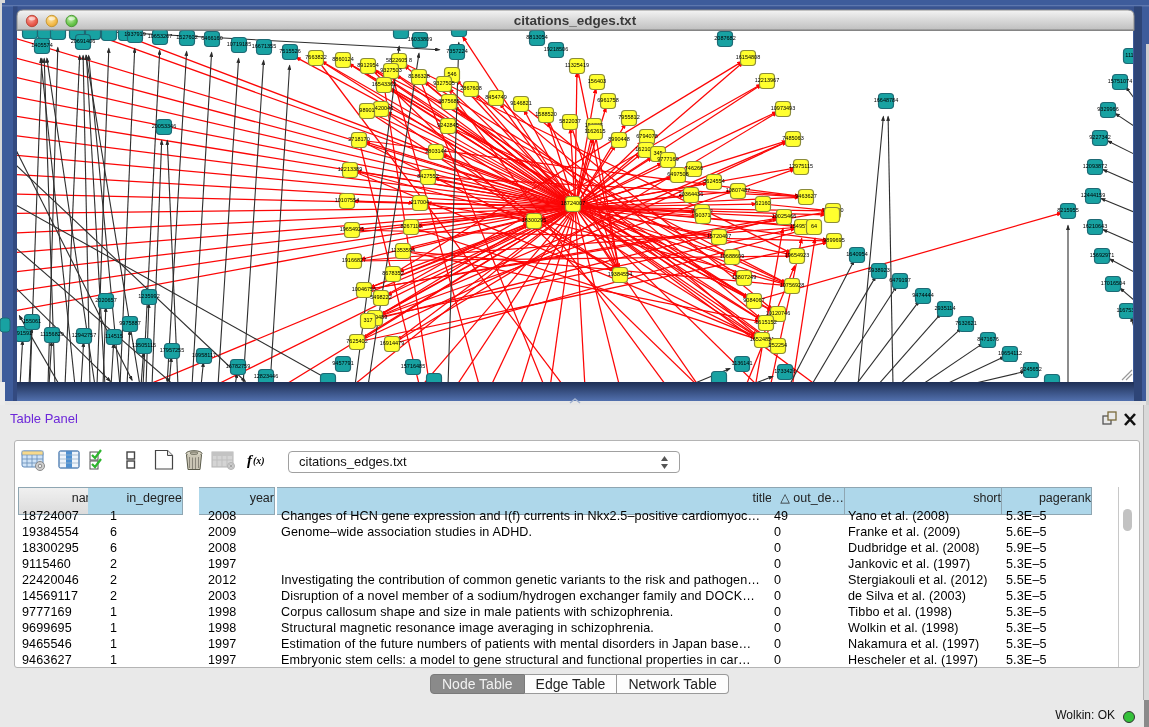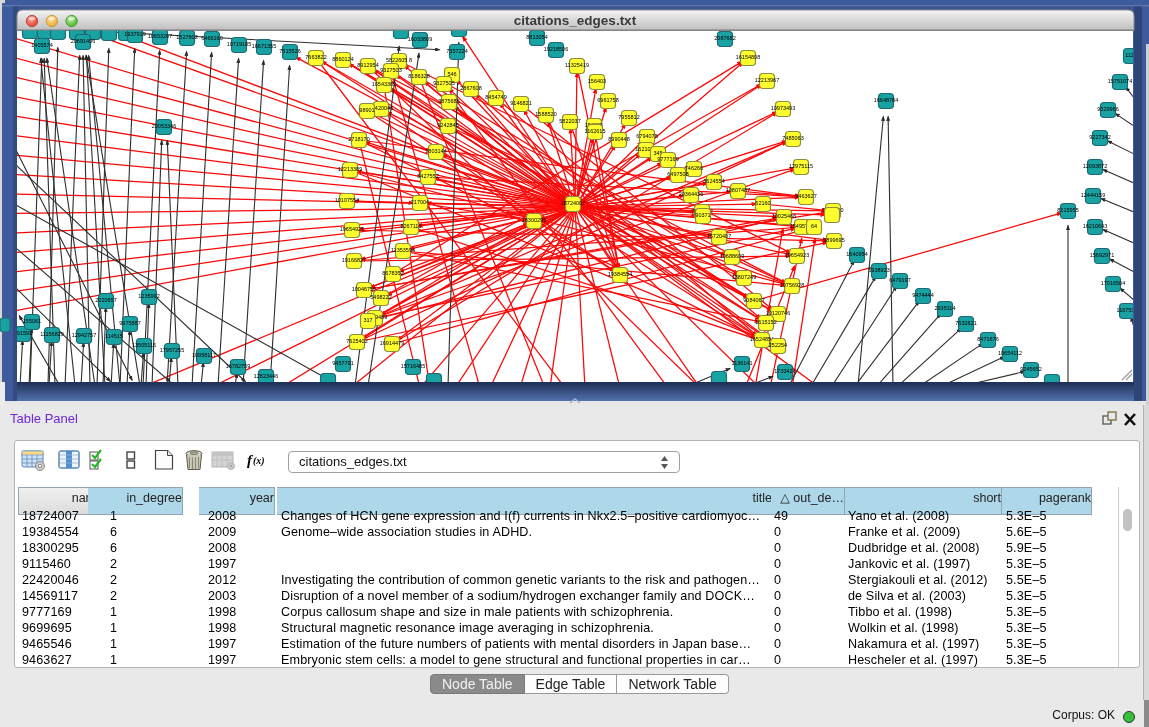--- a/index.html
+++ b/index.html
@@ -777,17 +777,17 @@
           <span class="c5">0</span>
           <span class="c6">Hescheler et al. (1997)</span>
           <span class="c7">5.3E–5</span>
         </div>
       </div>
 <div id="vsb">
         <div id="thumb"></div>
       </div>
 </div>
 <div id="tabs"><span class="tab sel">Node Table</span><span class="tab">Edge Table</span><span class="tab last">Network Table</span></div>
-<div id="mem">Corpus: OK</div>
+<div id="mem">Wolkin: OK</div>
 <div id="memdot"></div>
 </div>
 <div id="rstrip"></div>
 <div id="rstrip2"></div>
 
 </body></html>

